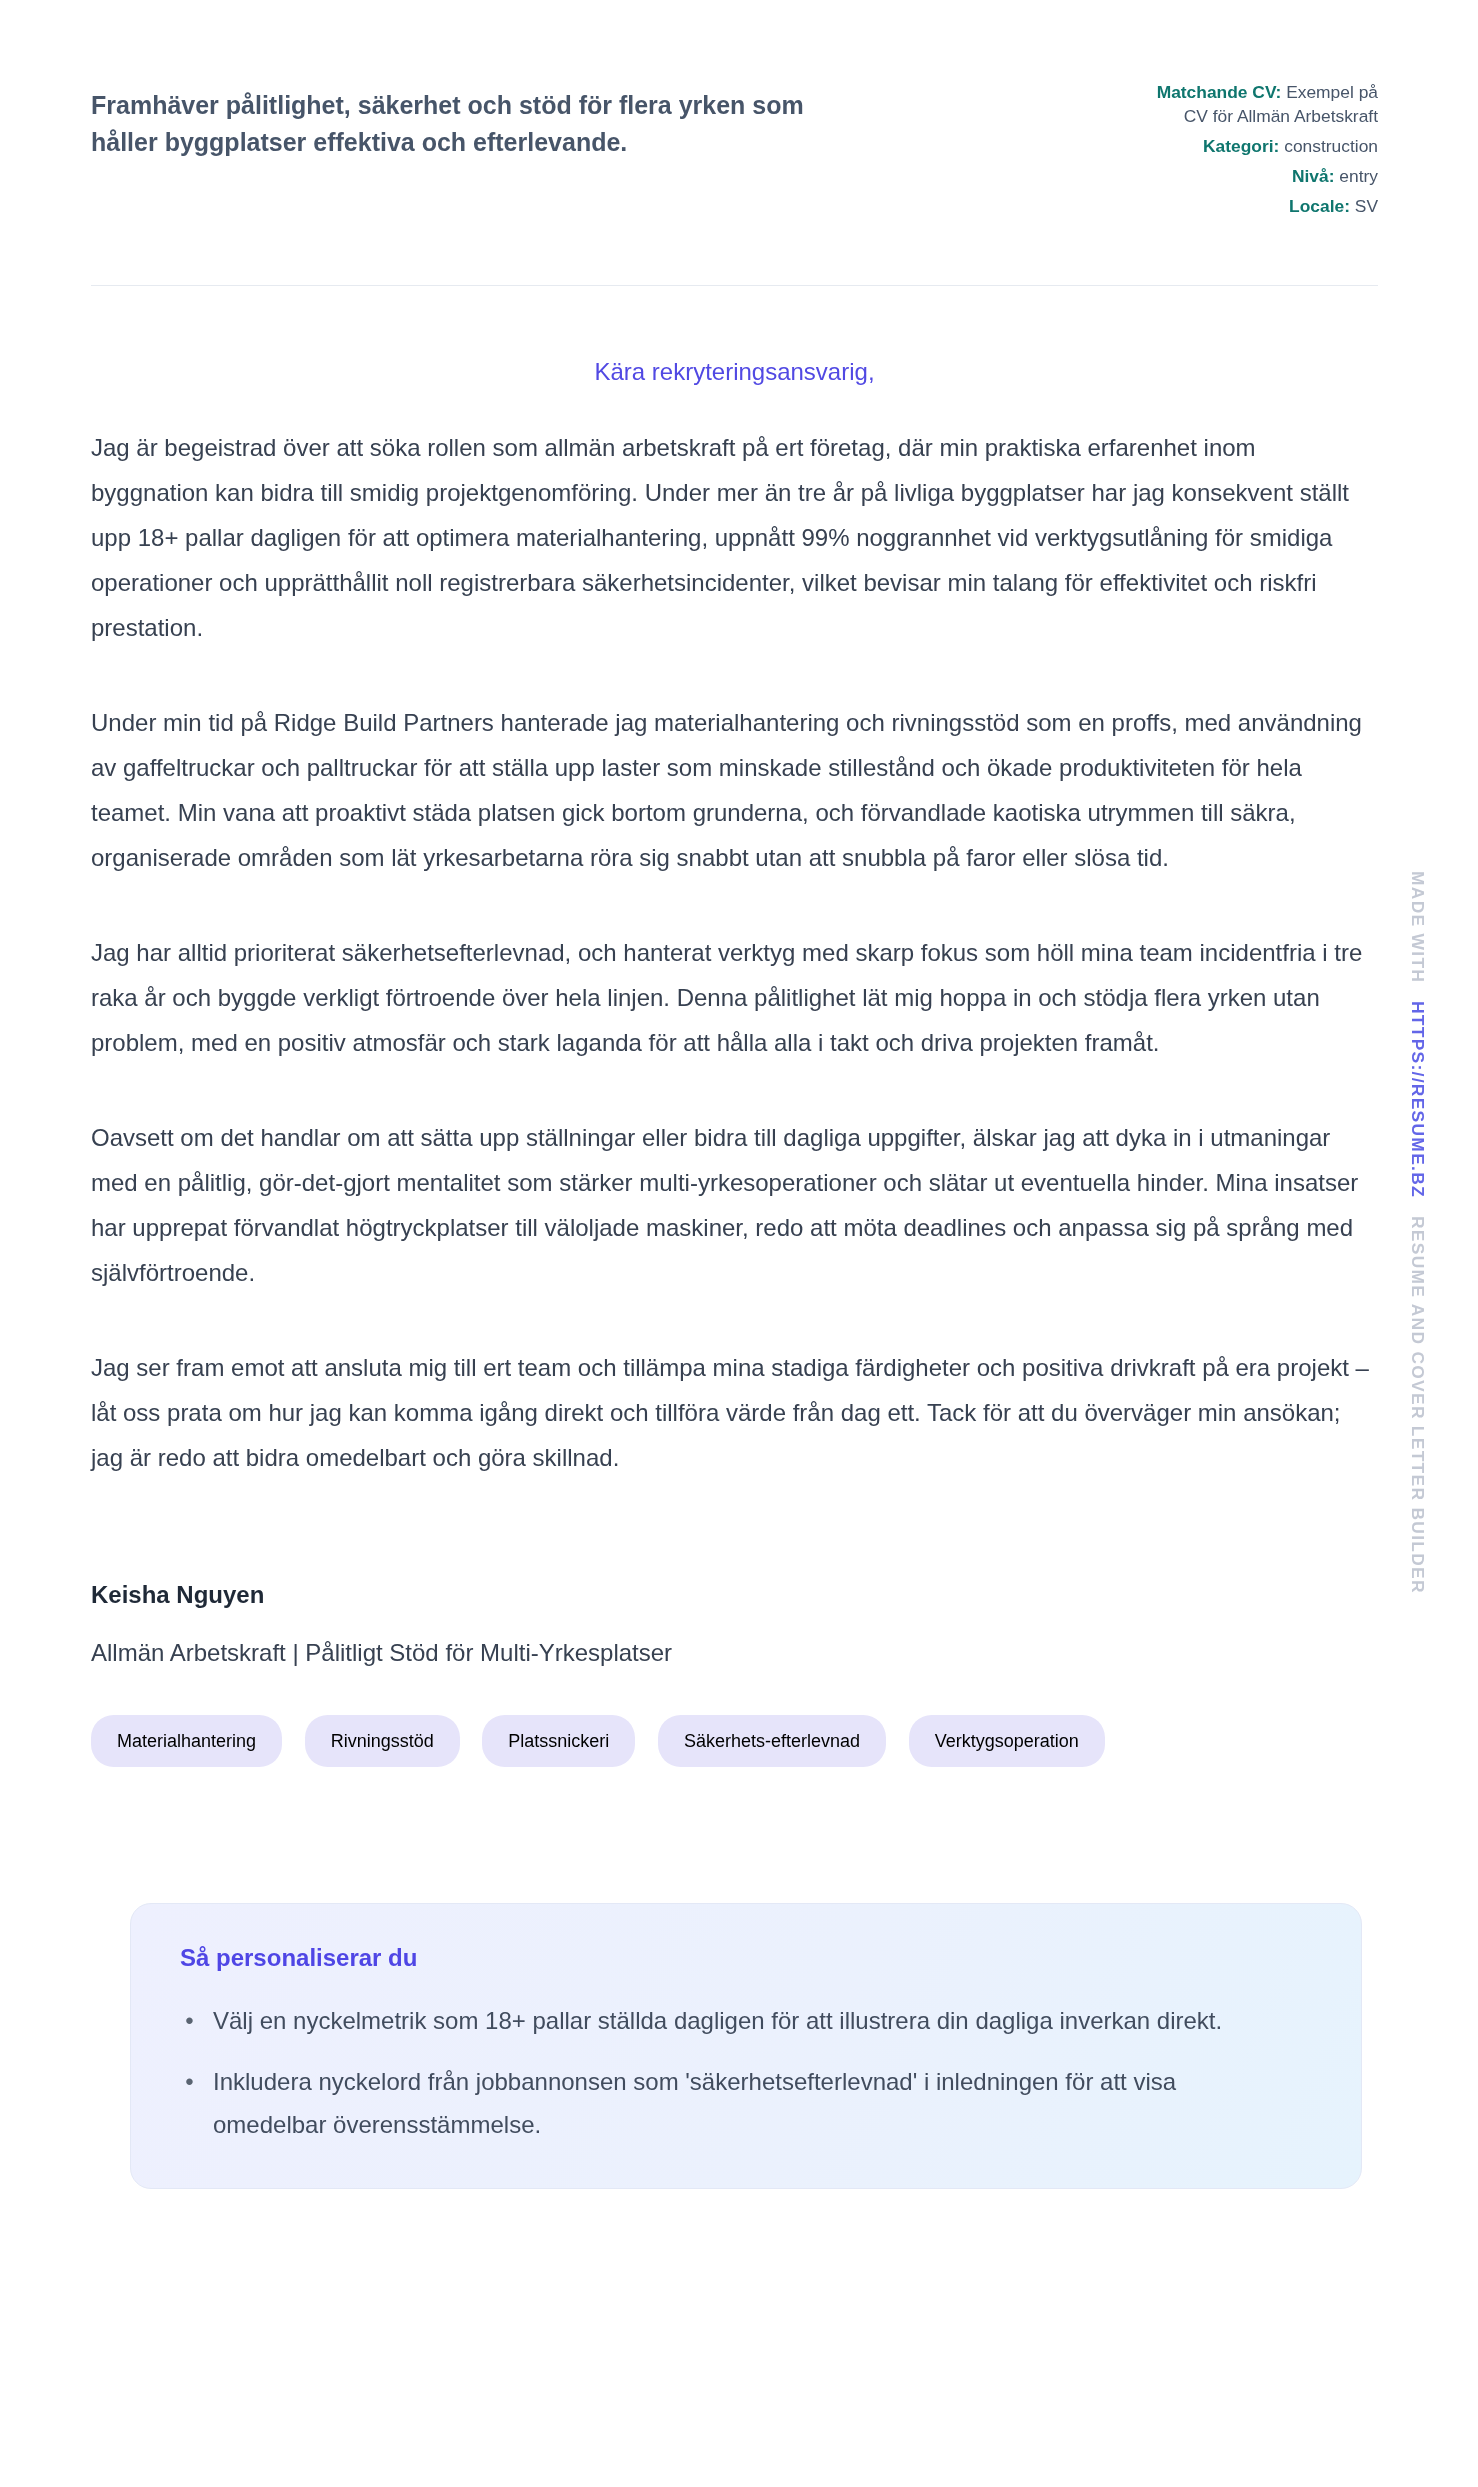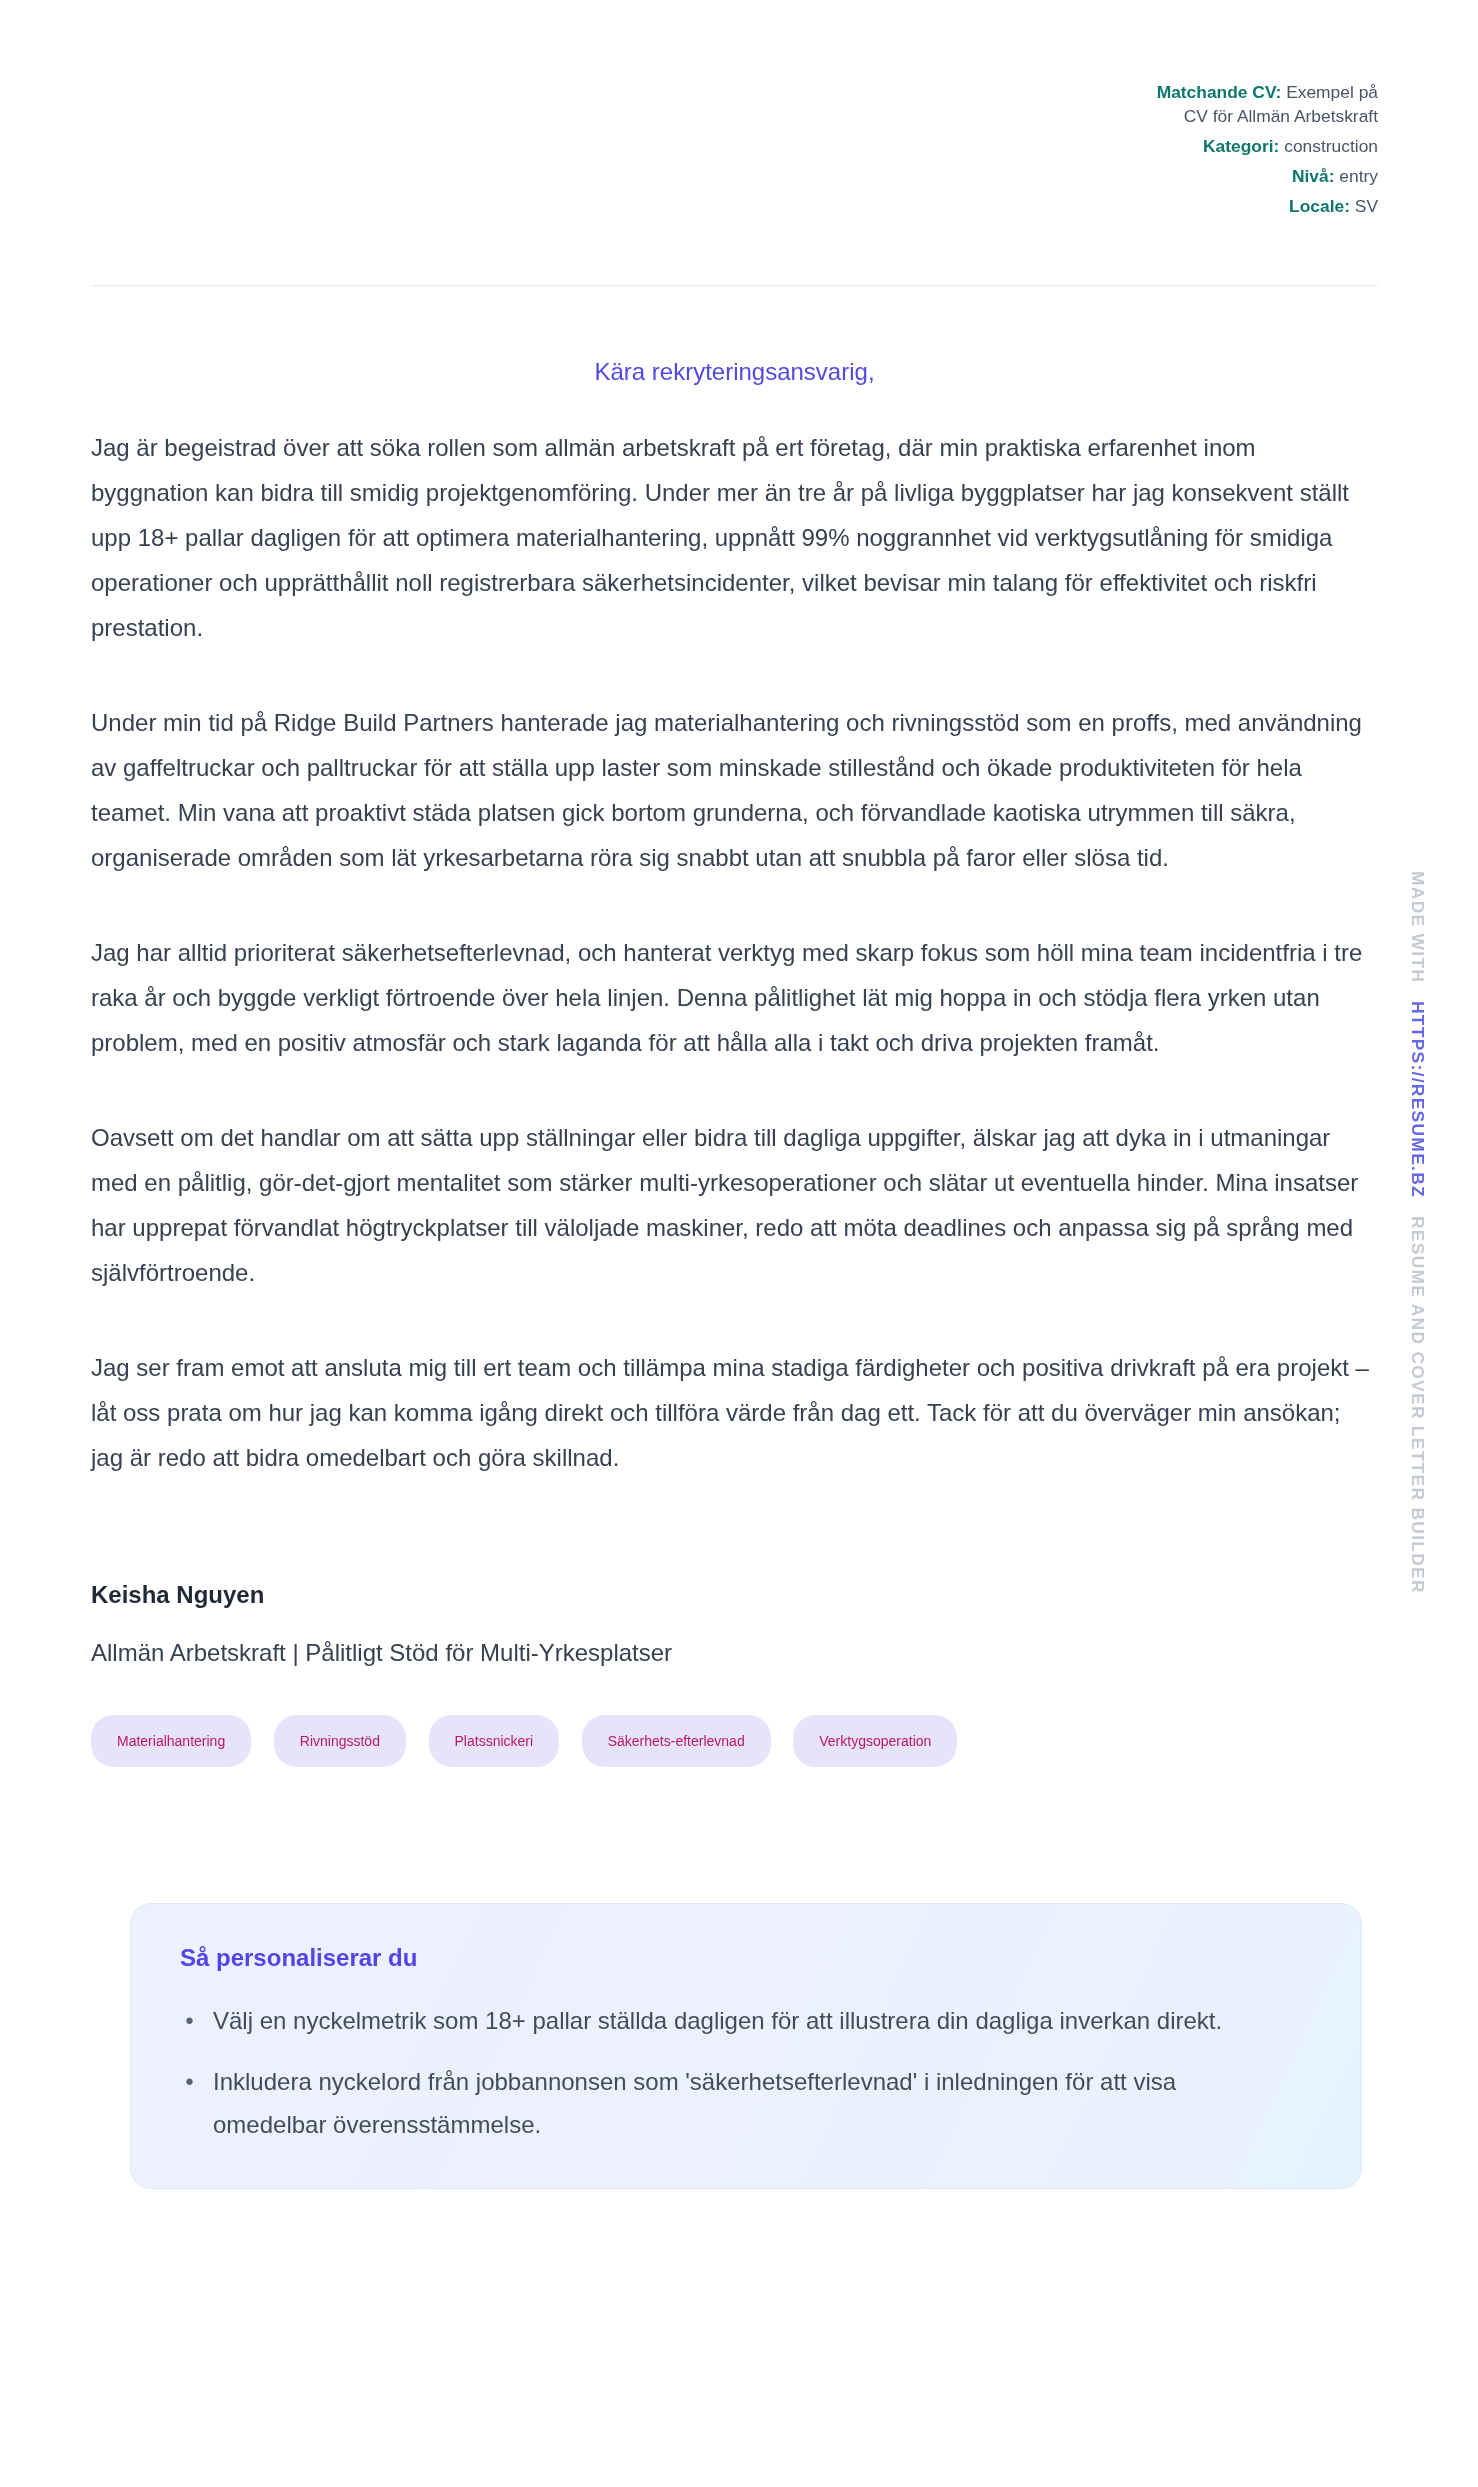--- a/index.html
+++ b/index.html
@@ -82,22 +82,22 @@
     font-size: 24px;
     line-height: 35px;
     color: #374151;
   }
 
   
   .tags-list { margin-top: 45px; display: flex; flex-wrap: wrap; gap: 22.6px; }
   .tag-pill {
     display: inline-block;
     background: #e6e4fa;
-    color: #be185d;
-    font-size: 14px;
+    color: #000000;
+    font-size: 18px;
     line-height: 22.6px;
     padding: 15px 26px;
     border-radius: 22.6px;
     white-space: nowrap;
   }
 
   
   .tips-card {
     margin: 136px 15.7px 0 39px;
     border-radius: 21px;
@@ -154,20 +154,21 @@
 
   <aside class="watermark">
     <span class="wm-seg wm-gray">MADE WITH</span>
     <span class="wm-seg wm-link">HTTPS://RESUME.BZ</span>
     <span class="wm-seg wm-gray">RESUME AND COVER LETTER BUILDER</span>
   </aside>
 
   <header>
     <div class="header-row">
       <div class="title-col">
+        <p class="page-subtitle">Framhäver pålitlighet, säkerhet och stöd för flera yrken som håller byggplatser effektiva och efterlevande.</p>
       </div>
       <div class="meta-block">
         <div class="meta-row">
           <span class="meta-label">Matchande CV:</span>
           <span class="meta-value">Exempel på CV för Allmän Arbetskraft</span>
         </div>
         <div class="meta-row">
           <span class="meta-label">Kategori:</span>
           <span class="meta-value">construction</span>
         </div>

